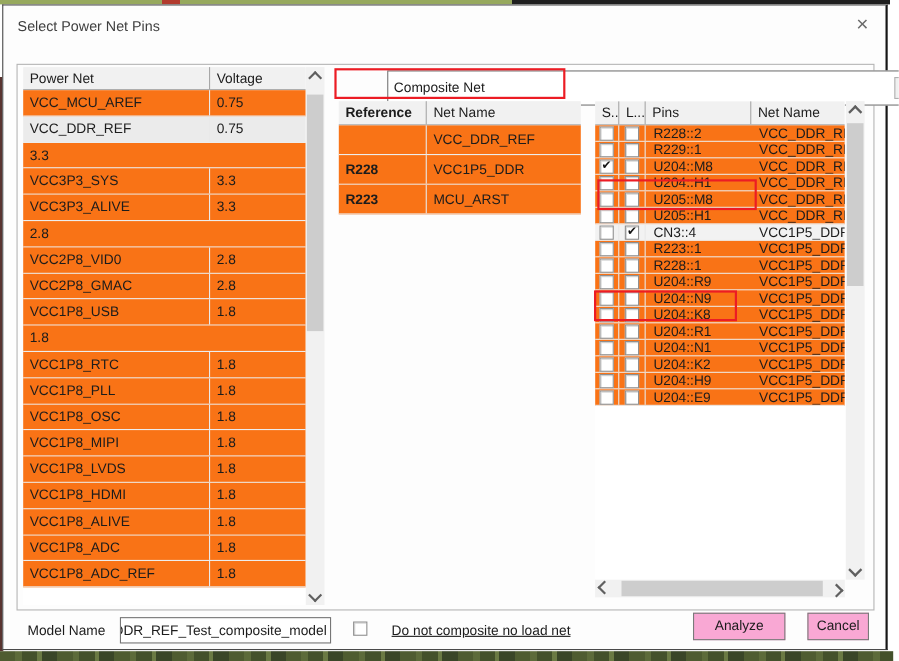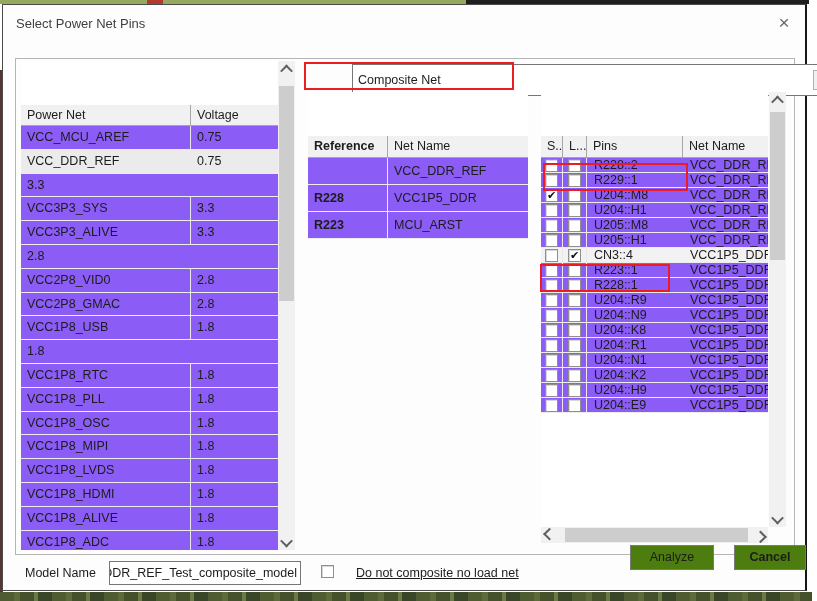--- a/index.html
+++ b/index.html
@@ -17,25 +17,25 @@
   
   .dialog{position:absolute;left:2px;top:4px;width:805px;height:587px;background:#fdfdfd;
     border:1px solid #4a4a4a;border-right:2px solid #161616;box-sizing:border-box;}
   .title{position:absolute;left:13px;top:11px;font-size:13px;color:#3f3f3f;}
   .close{position:absolute;left:768px;top:6px;width:26px;height:24px;text-align:center;
     font-size:19px;line-height:24px;color:#6b6b6b;cursor:pointer;}
   .groupbox{position:absolute;left:12px;top:53px;width:780px;height:497px;
     border:1px solid #b5b5b5;box-sizing:border-box;}
 
   
-  .thead{background:#f1f1f1;border-bottom:1px solid #a7a7a7;display:flex;box-sizing:border-box;margin-top:44px;}
+  .thead{background:#f1f1f1;border-bottom:1px solid #a7a7a7;display:flex;box-sizing:border-box;}
   .thead .hc{box-sizing:border-box;padding:3px 0 3px 6px;border-right:1px solid #a7a7a7;
     overflow:hidden;white-space:nowrap;}
   .thead .hc:last-child{border-right:none;}
-  .row{display:flex;box-sizing:border-box;border-bottom:1px solid #ededed;background:#8b5cf6;}
+  .row{display:flex;box-sizing:border-box;border-bottom:1px solid #ededed;background:#f97316;}
   .row.sel{background:#ebebeb;}
   .row.hl{background:#f2f2f2;}
   .cell{box-sizing:border-box;padding:4px 0 3px 6px;overflow:hidden;white-space:nowrap;
     border-right:1px solid #e9e9e9;}
   .cell:last-child{border-right:none;}
 
   
   .pn-table{position:absolute;left:18px;top:56px;width:257px;height:489px;overflow:hidden;background:#fff;}
   .pn-table .thead{height:21px;}
   .pn-table .hc1,.pn-c1{width:170px;}
@@ -90,24 +90,24 @@
   .redbox{position:absolute;border:2px solid var(--red);pointer-events:none;box-sizing:border-box;}
 
   
   .footer-label{position:absolute;left:22px;top:561px;}
   .mn-input{position:absolute;left:106px;top:556px;width:192px;height:24px;border:1px solid #767676;
     background:#fff;box-sizing:border-box;direction:rtl;overflow:hidden;white-space:nowrap;
     padding:4px 3px 0 3px;}
   .mn-text{unicode-bidi:bidi-override;direction:ltr;}
   .foot-cb{position:absolute;left:318px;top:560px;}
   .foot-cb-label{position:absolute;left:353px;top:561px;text-decoration:underline;}
-  .btn{position:absolute;top:540px;height:25px;background:#4d7c0f;border:1px solid #7a7a7a;
+  .btn{position:absolute;top:552px;height:25px;background:#f9a8d4;border:1px solid #7a7a7a;
     box-sizing:border-box;text-align:center;line-height:22px;font-size:12.5px;color:#1c1c1c;cursor:pointer;}
   .btn-analyze{left:627px;width:84px;}
-  .btn-cancel{left:731px;width:72px;font-weight:bold;}
+  .btn-cancel{left:731px;width:56px;}
 </style>
 </head>
 <body>
 
 <div class="top-strip"></div>
 <div class="left-strip"></div>
 <div class="bottom-strip"></div>
 
 <div class="dialog">
   <div class="title">Select Power Net Pins</div>

